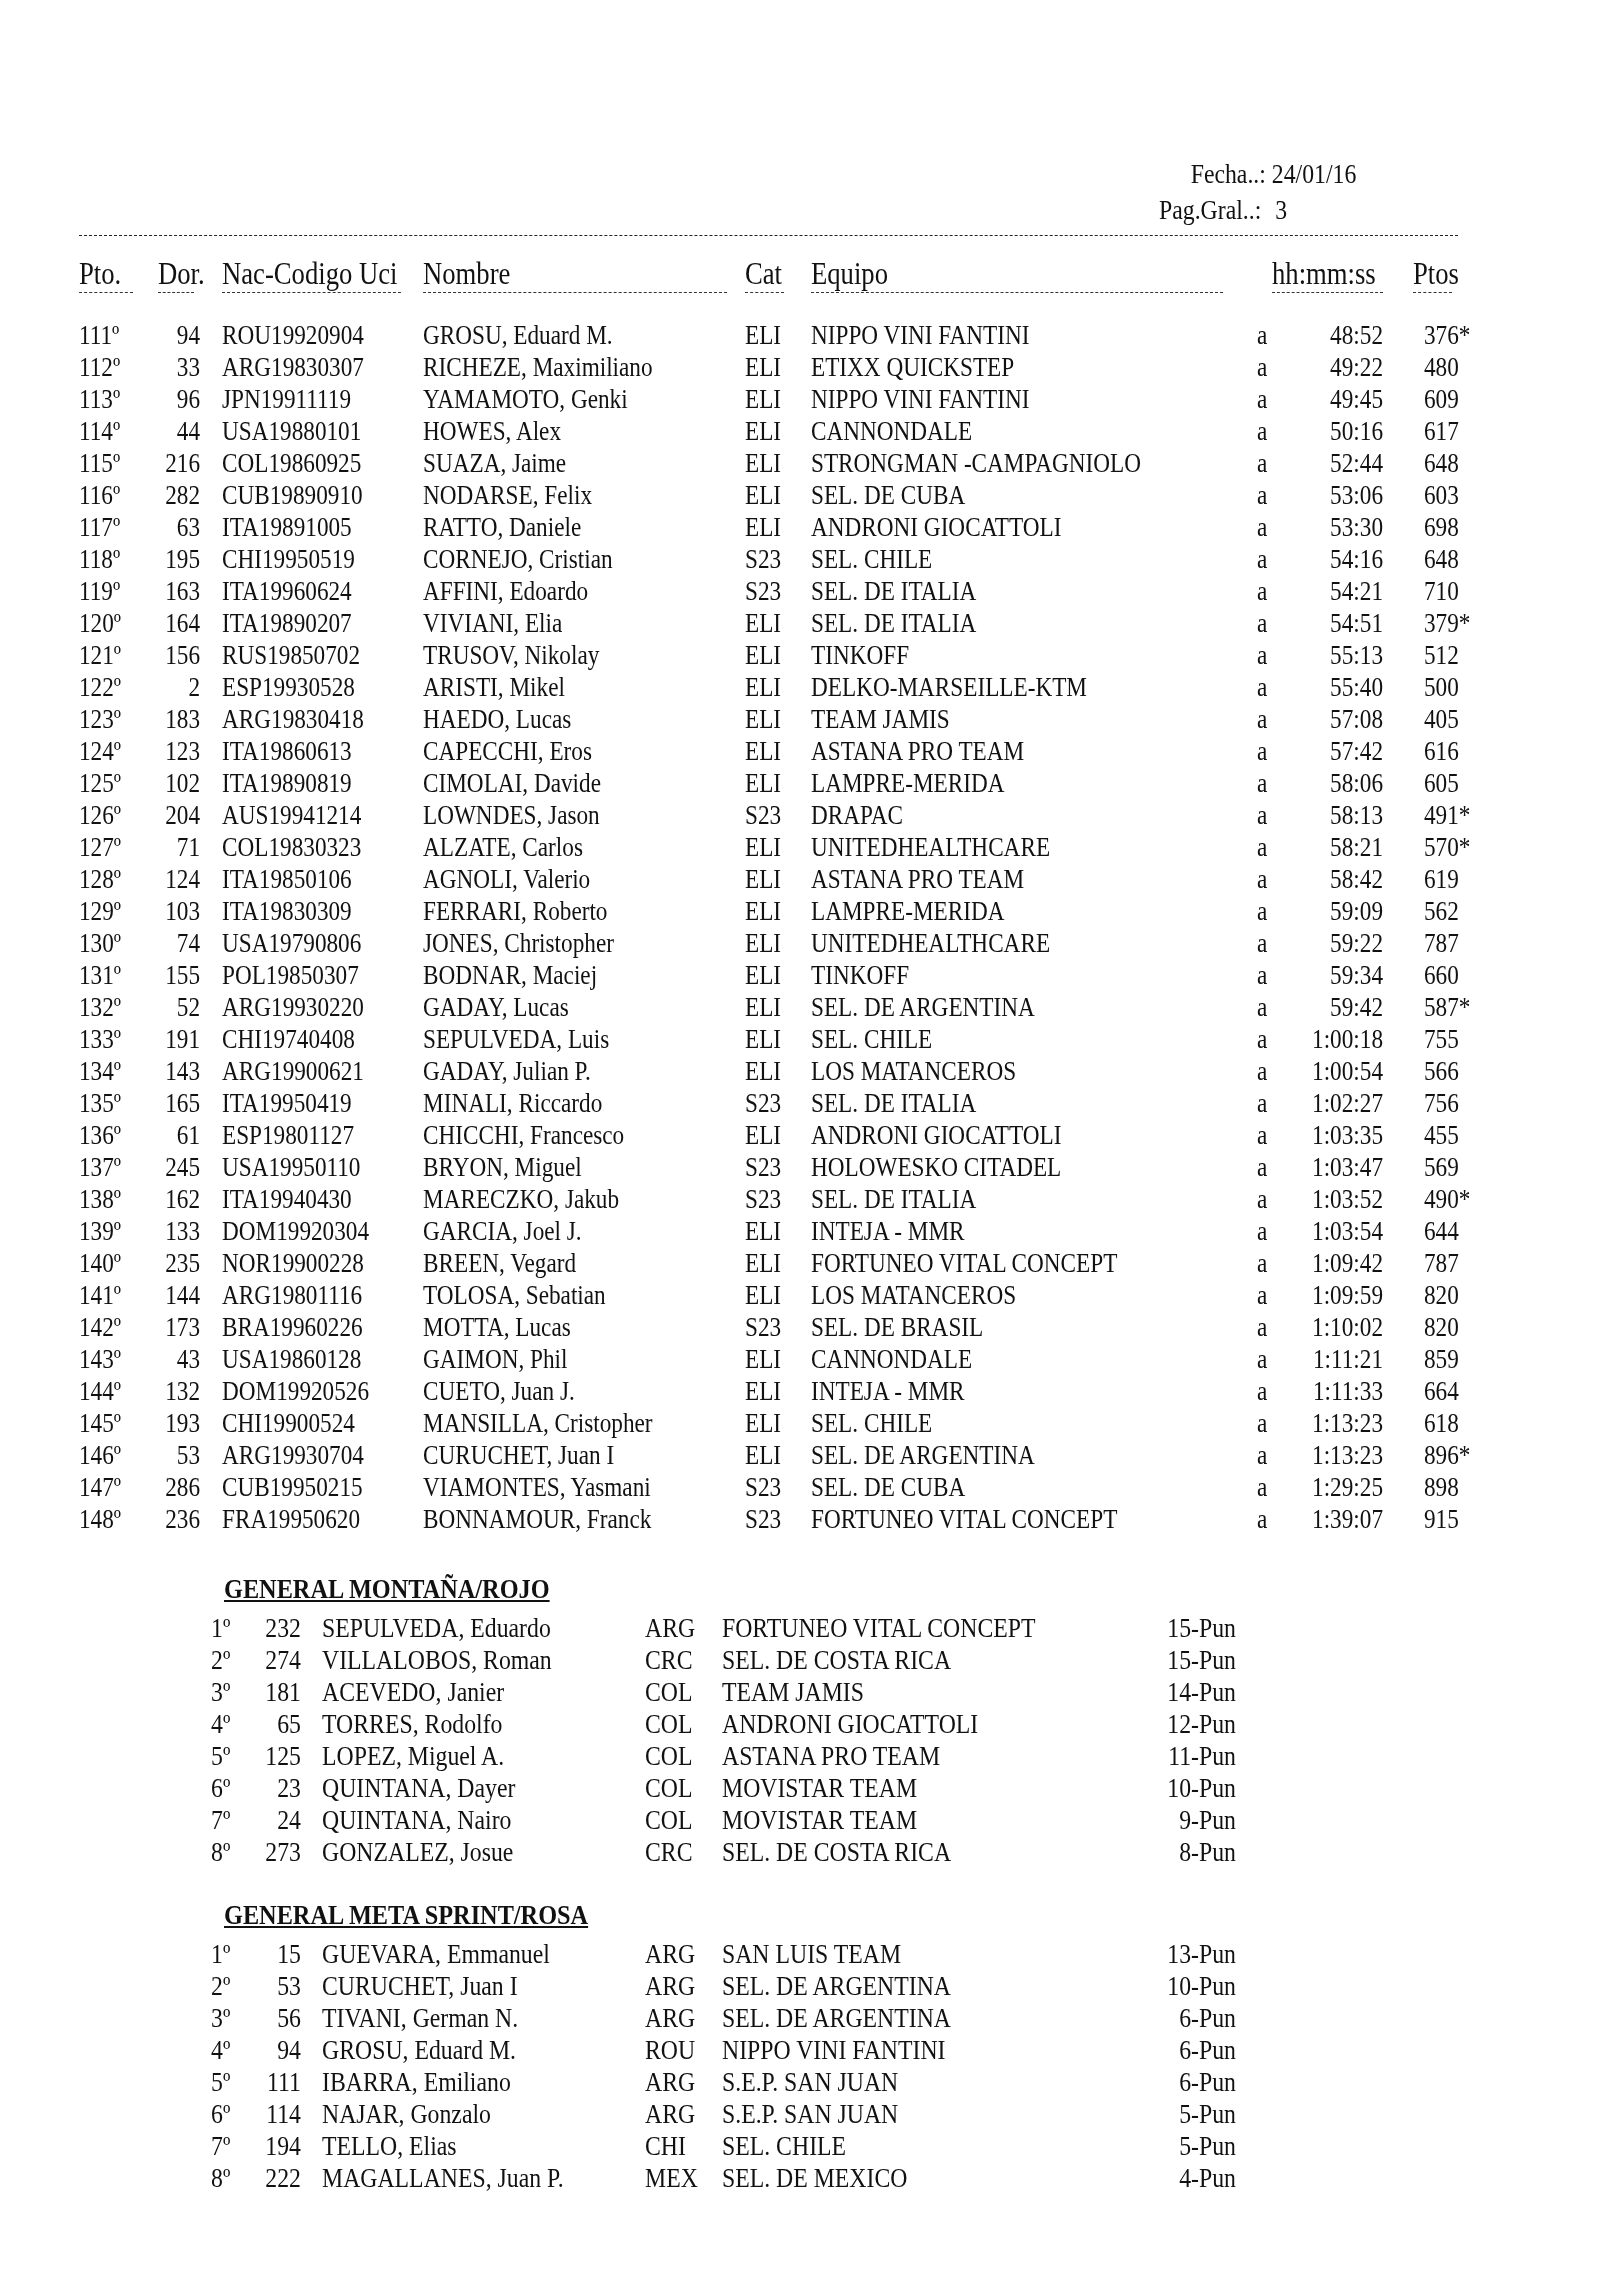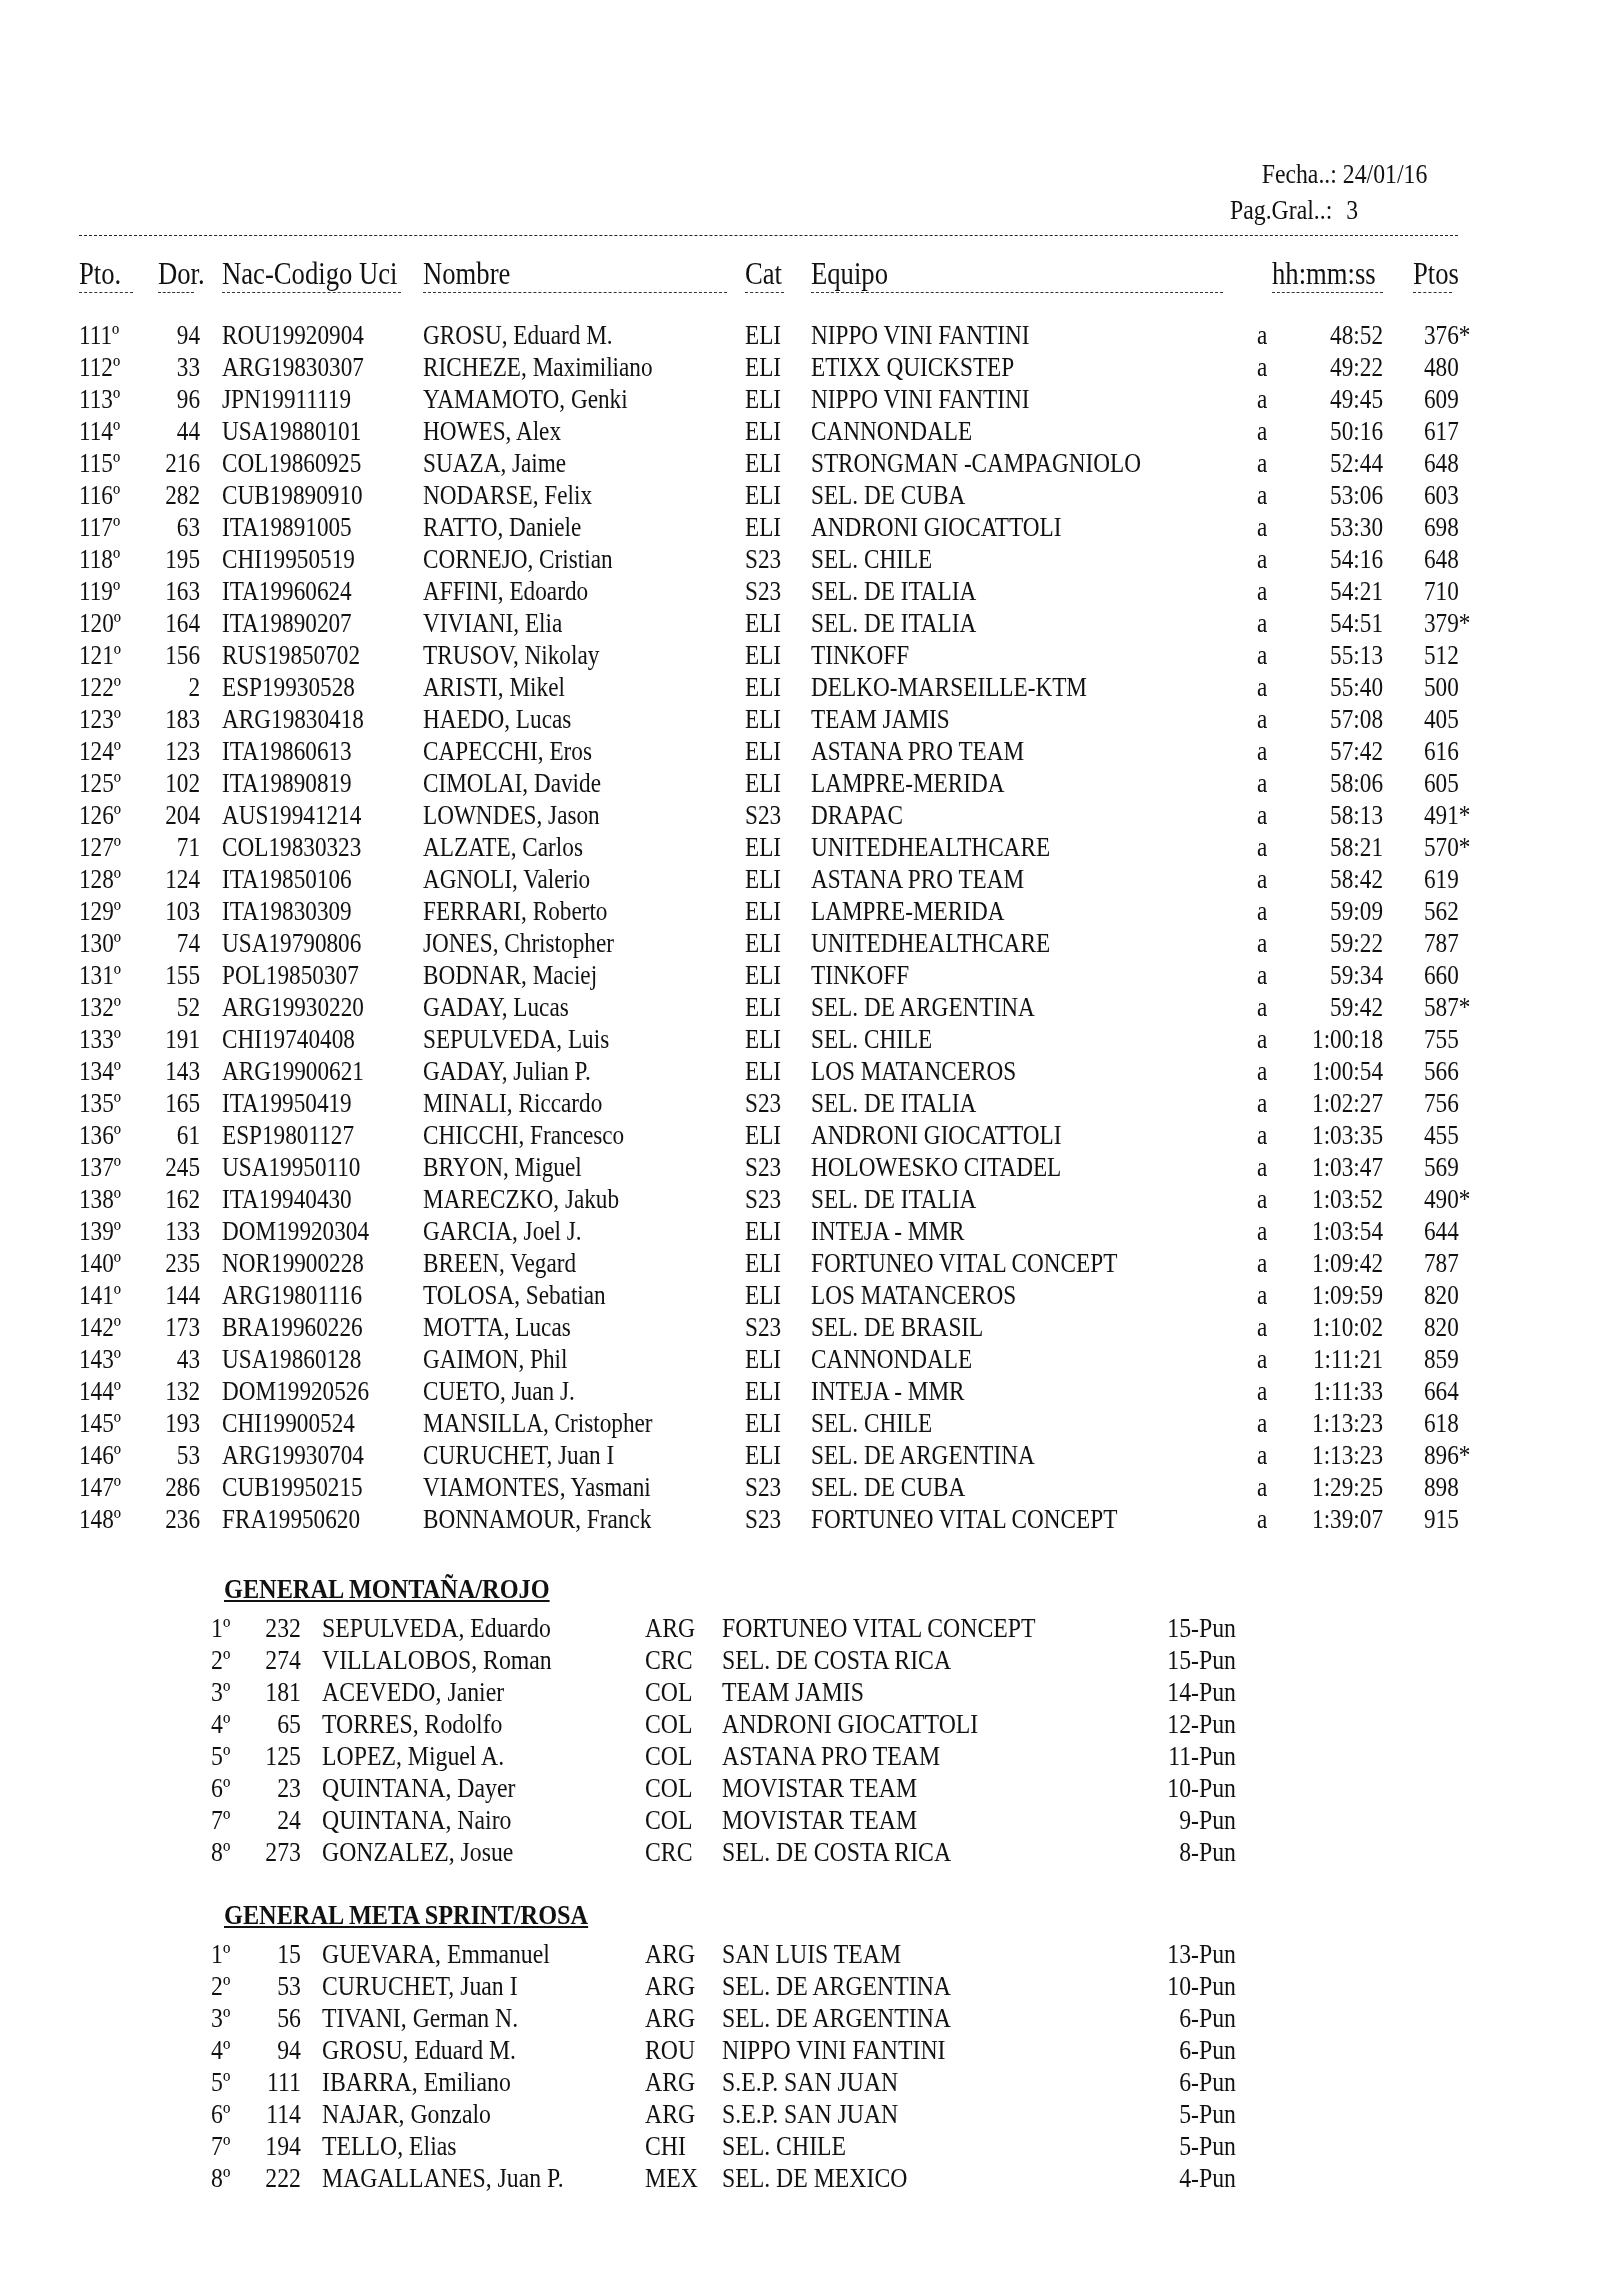--- a/index.html
+++ b/index.html
@@ -1,21 +1,21 @@
 <!DOCTYPE html>
 <html style="font-size:14.3px"><head>
 <meta charset="utf-8">
 <style>
   html, body { margin: 0; padding: 0; background: #ffffff; }
   body {
     width: 1620px; height: 2293px; position: relative; overflow: hidden;
     font-family: "Liberation Serif", "DejaVu Serif", serif;
     color: #111111;
   }
-  .page-header { position: absolute; left: 1230px; top: 159px; width: 322px; }
+  .page-header { position: absolute; left: 1159px; top: 159px; width: 322px; }
   .hdr-line { position: relative; height: 36px; font-size: 27px; white-space: nowrap; transform: scaleX(0.88); transform-origin: left; }
   .hdr-fecha { position: absolute; left: 36px; top: 0; }
   .hdr-pag { position: absolute; left: 0px; top: 0; }
   .rule-top { position: absolute; left: 79px; top: 235px; width: 1379px; height: 0; border-top: 1.8px dashed #222; }
   .rule-top::after { content: ""; }
   .col-headers { position: absolute; left: 0; top: 256px; width: 1620px; height: 36px; font-size: 31px; }
   .col-headers span, .row span { position: absolute; white-space: nowrap; transform: scaleX(0.86); transform-origin: left; }
   .dash { position: absolute; top: 292px; height: 0; border-top: 1.8px dashed #333; }
   .results { position: absolute; left: 0; top: 319px; width: 1620px; }
   .row { position: relative; height: 32px; font-size: 27px; line-height: 32px; }

